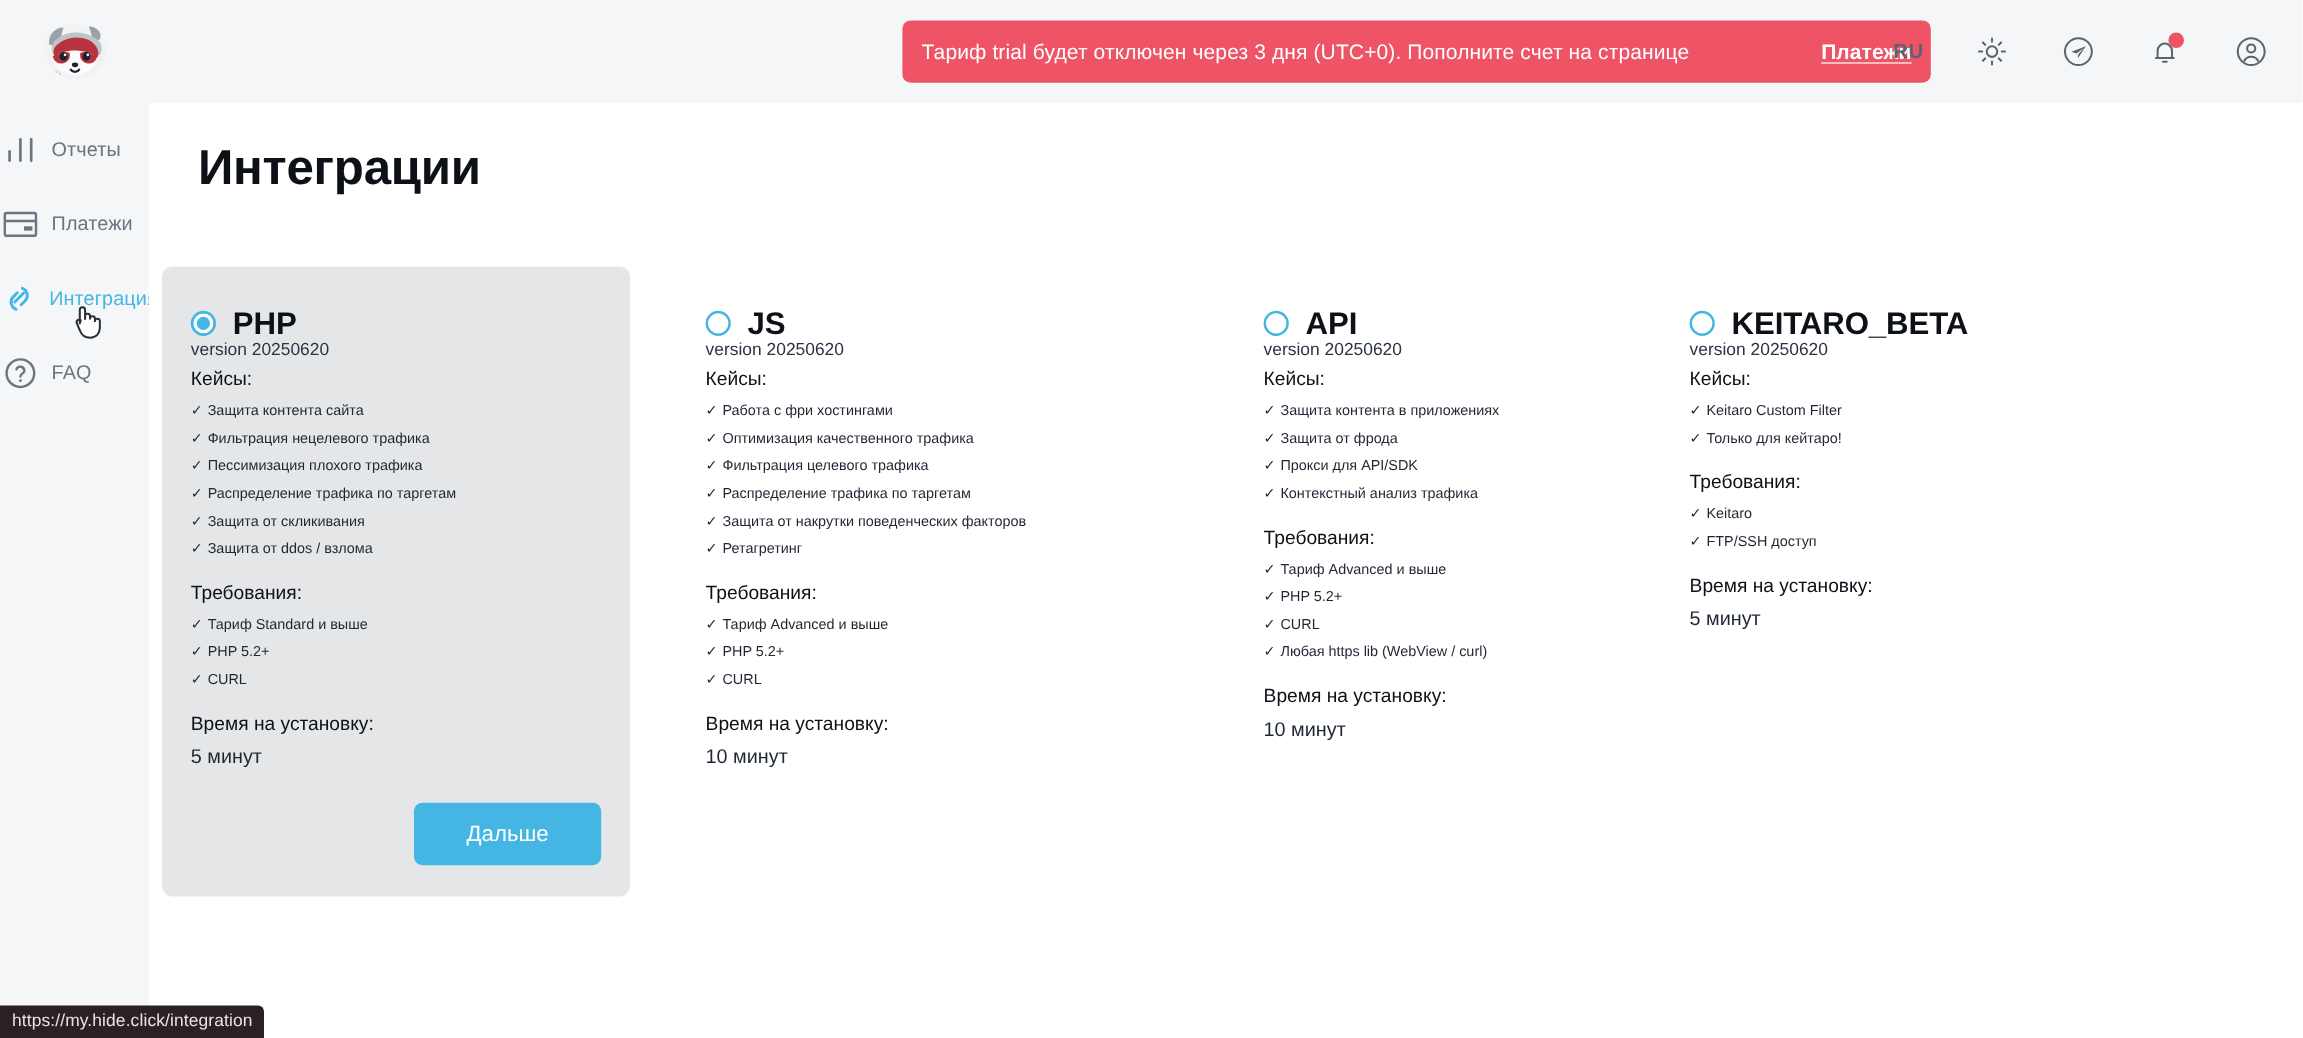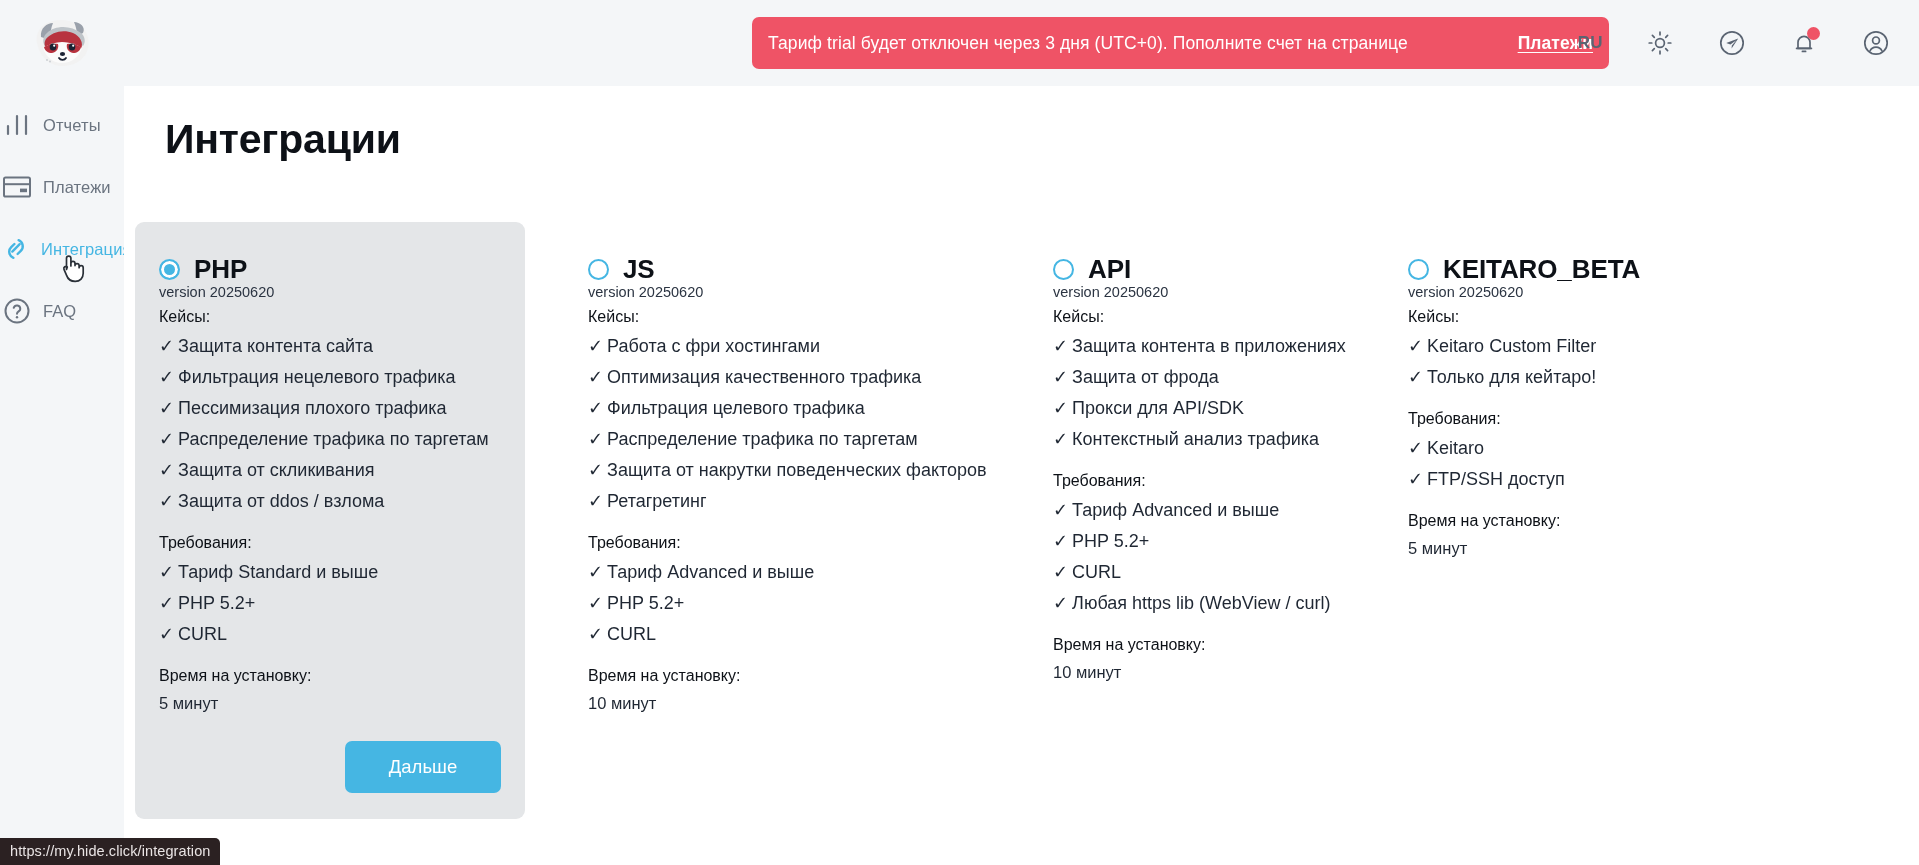--- a/index.html
+++ b/index.html
@@ -105,21 +105,21 @@
     white-space:nowrap;
   }
   .card-version {
     font-size: 14.5px; color:#2b3442; letter-spacing:0;
   }
   .sec-head {
     margin-top: 8px; font-size: 16px; font-weight:400; color:#0d1117;
   }
   .sec-head.spaced { margin-top: 22px; }
   .feat {
-    margin-top: 9px; font-size: 18px; color:#1f2733;
+    margin-top: 9px; font-size: 12px; color:#1f2733;
     white-space:nowrap;
   }
   .feat .tick { margin-right: 4px; }
   .plain {
     margin-top: 9px; font-size: 16.5px; color:#1f2733;
   }
   .next-btn {
     margin-top: 28px; margin-left:auto;
     width: 156px; height: 52px;
     background:#45b6e3; color:#fff; border:none; border-radius:7px;

